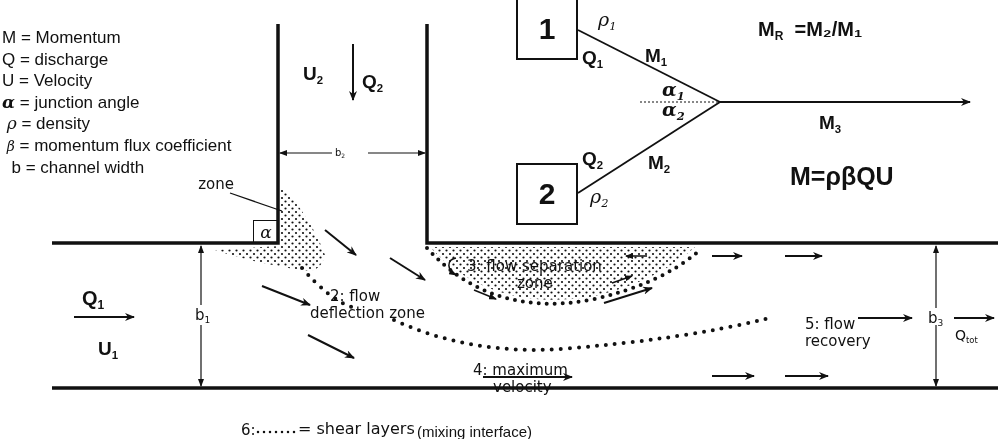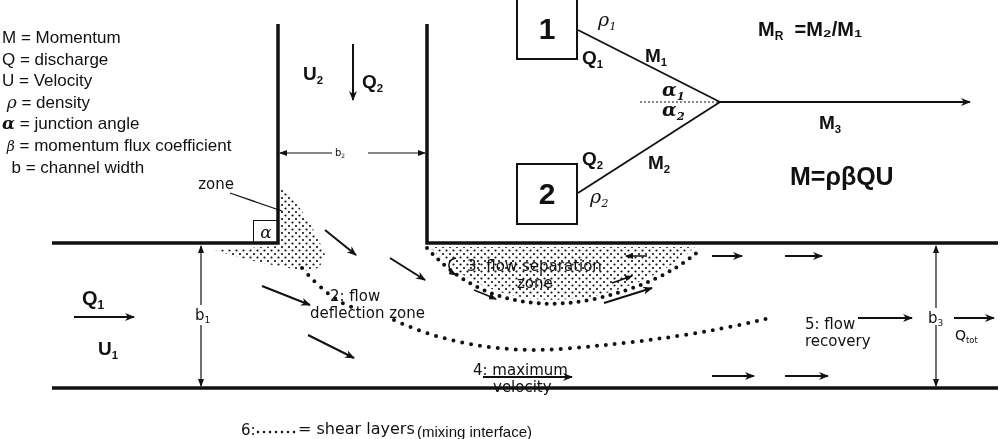--- a/index.html
+++ b/index.html
@@ -88,22 +88,22 @@
     <line x1="578" y1="193" x2="720" y2="102" stroke-width="1.8"></line>
     <line x1="720" y1="102" x2="970" y2="102" stroke-width="2" marker-end="url(#ah)"></line>
     <line x1="640" y1="102" x2="720" y2="102" stroke-width="1.2" stroke-dasharray="2 2"></line>
   </g>
 </svg>
 
 <div class="legend">
   <div><span>M</span><span> = </span><span>Momentum</span></div>
   <div><span>Q</span><span> = </span><span>discharge</span></div>
   <div><span>U</span><span> = </span><span>Velocity</span></div>
+  <div><span style="font-weight:bold;font-style:italic;font-family:'DejaVu Serif',serif;">α</span><span> = </span><span>junction angle</span></div>
   <div>&nbsp;<span style="font-style:italic;font-family:'DejaVu Serif',serif;">ρ</span><span> = </span><span>density</span></div>
-  <div><span style="font-weight:bold;font-style:italic;font-family:'DejaVu Serif',serif;">α</span><span> = </span><span>junction angle</span></div>
   <div>&nbsp;<span style="font-style:italic;font-family:'DejaVu Serif',serif;font-size:14px;">β</span><span> = </span><span>momentum flux coefficient</span></div>
   <div>&nbsp;&nbsp;<span>b</span><span> = </span><span>channel width</span></div>
 </div>
 
 <div class="lbl bold" style="left:303px;top:63px;font-size:19px;"><span>U</span><span class="sub">2</span></div>
 <div class="lbl bold" style="left:362px;top:71px;font-size:19px;"><span>Q</span><span class="sub">2</span></div>
 <div class="lbl hand" style="left:335px;top:132px;font-size:10px;margin-top:12px;"><span>b</span><span class="sub">2</span></div>
 
 <div class="lbl bold" style="left:82px;top:287px;font-size:20px;"><span>Q</span><span class="sub">1</span></div>
 <div class="lbl bold" style="left:98px;top:338px;font-size:19px;"><span>U</span><span class="sub">1</span></div>

